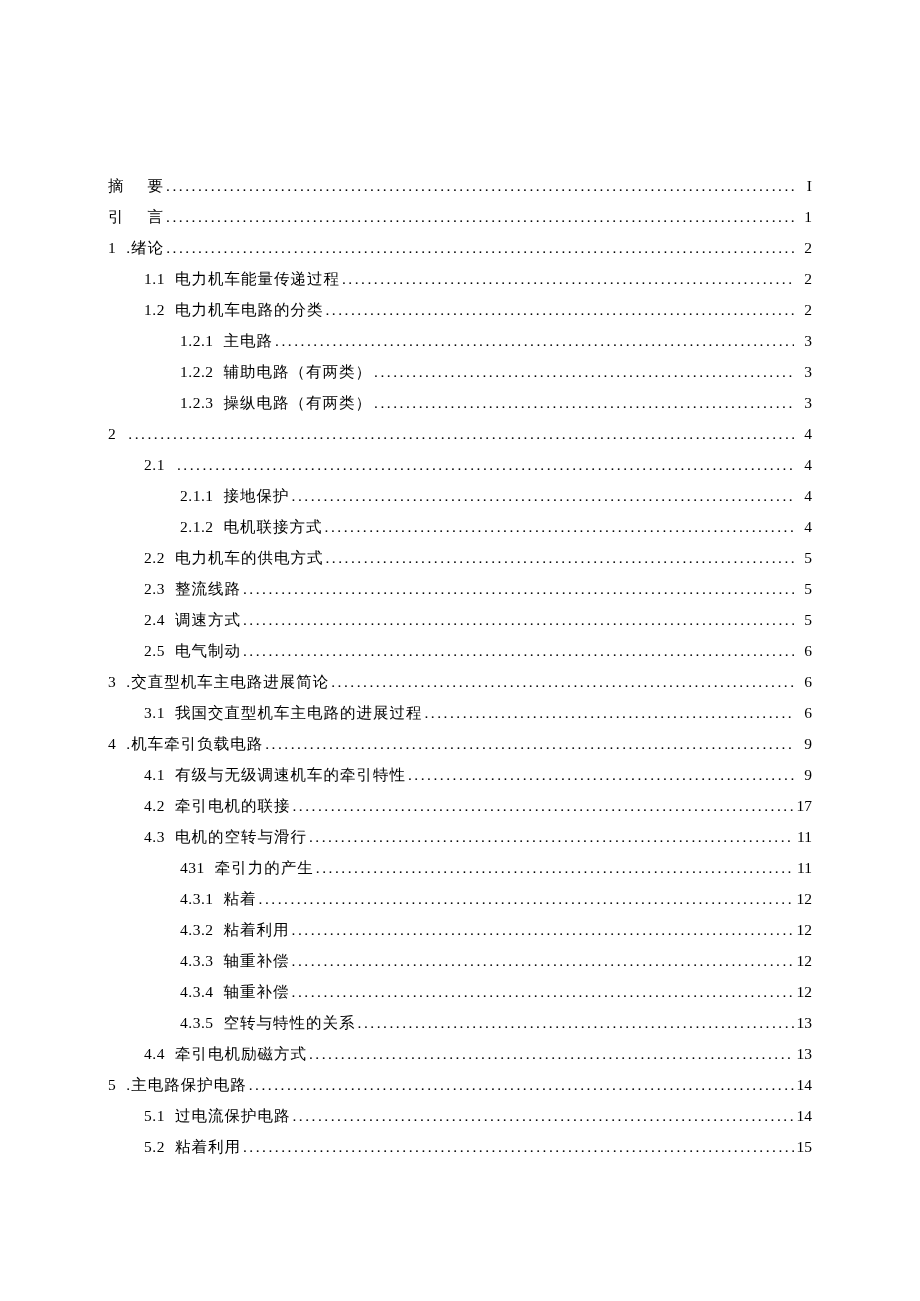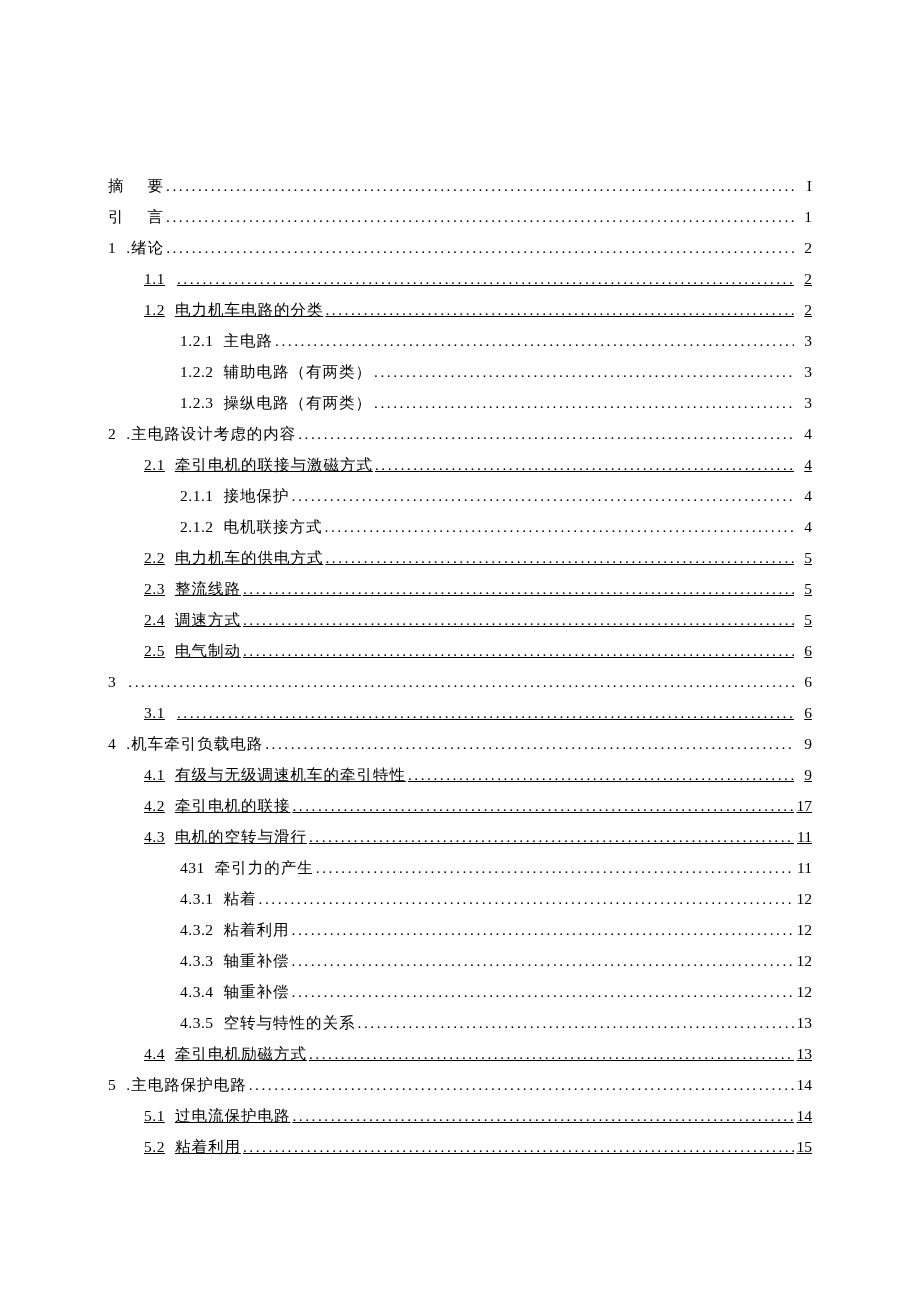--- a/index.html
+++ b/index.html
@@ -15,21 +15,21 @@
     padding: 170px 108px 0 108px;
   }
   .toc-row {
     display: flex;
     align-items: baseline;
     font-size: 15.5px;
     line-height: 2;
     white-space: nowrap;
   }
   .toc-row.l0 { padding-left: 0; }
-  .toc-row.l1 { padding-left: 36px; text-decoration: underline; }
+  .toc-row.l1 { padding-left: 36px; }
   .toc-row.l2 { padding-left: 72px; }
   .num {
     flex: 0 0 auto;
     padding-right: 10px;
     font-family: "Times New Roman", serif;
     letter-spacing: 0.5px;
   }
   .num.cj { font-family: "SimSun","宋体",serif; }
   .spaced { letter-spacing: 14px; }
   .title {
@@ -71,20 +71,21 @@
       <span class="pg">1</span>
     </div>
     <div class="toc-row l0">
       <span class="num">1</span>
       <span class="title">.绪论</span>
       <span class="dots"></span>
       <span class="pg">2</span>
     </div>
     <div class="toc-row l1">
       <span class="num">1.1</span>
+      <span class="title">电力机车能量传递过程</span>
       <span class="dots"></span>
       <span class="pg">2</span>
     </div>
     <div class="toc-row l1">
       <span class="num">1.2</span>
       <span class="title">电力机车电路的分类</span>
       <span class="dots"></span>
       <span class="pg">2</span>
     </div>
     <div class="toc-row l2">
@@ -100,27 +101,25 @@
       <span class="pg">3</span>
     </div>
     <div class="toc-row l2">
       <span class="num">1.2.3</span>
       <span class="title">操纵电路（有两类）</span>
       <span class="dots"></span>
       <span class="pg">3</span>
     </div>
     <div class="toc-row l0">
       <span class="num">2</span>
-      <span class="title">.主电路设计考虑的内容</span>
       <span class="dots"></span>
       <span class="pg">4</span>
     </div>
     <div class="toc-row l1">
       <span class="num">2.1</span>
-      <span class="title">牵引电机的联接与激磁方式</span>
       <span class="dots"></span>
       <span class="pg">4</span>
     </div>
     <div class="toc-row l2">
       <span class="num">2.1.1</span>
       <span class="title">接地保护</span>
       <span class="dots"></span>
       <span class="pg">4</span>
     </div>
     <div class="toc-row l2">
@@ -148,25 +147,27 @@
       <span class="pg">5</span>
     </div>
     <div class="toc-row l1">
       <span class="num">2.5</span>
       <span class="title">电气制动</span>
       <span class="dots"></span>
       <span class="pg">6</span>
     </div>
     <div class="toc-row l0">
       <span class="num">3</span>
+      <span class="title">.交直型机车主电路进展简论</span>
       <span class="dots"></span>
       <span class="pg">6</span>
     </div>
     <div class="toc-row l1">
       <span class="num">3.1</span>
+      <span class="title">我国交直型机车主电路的进展过程</span>
       <span class="dots"></span>
       <span class="pg">6</span>
     </div>
     <div class="toc-row l0">
       <span class="num">4</span>
       <span class="title">.机车牵引负载电路</span>
       <span class="dots"></span>
       <span class="pg">9</span>
     </div>
     <div class="toc-row l1">

